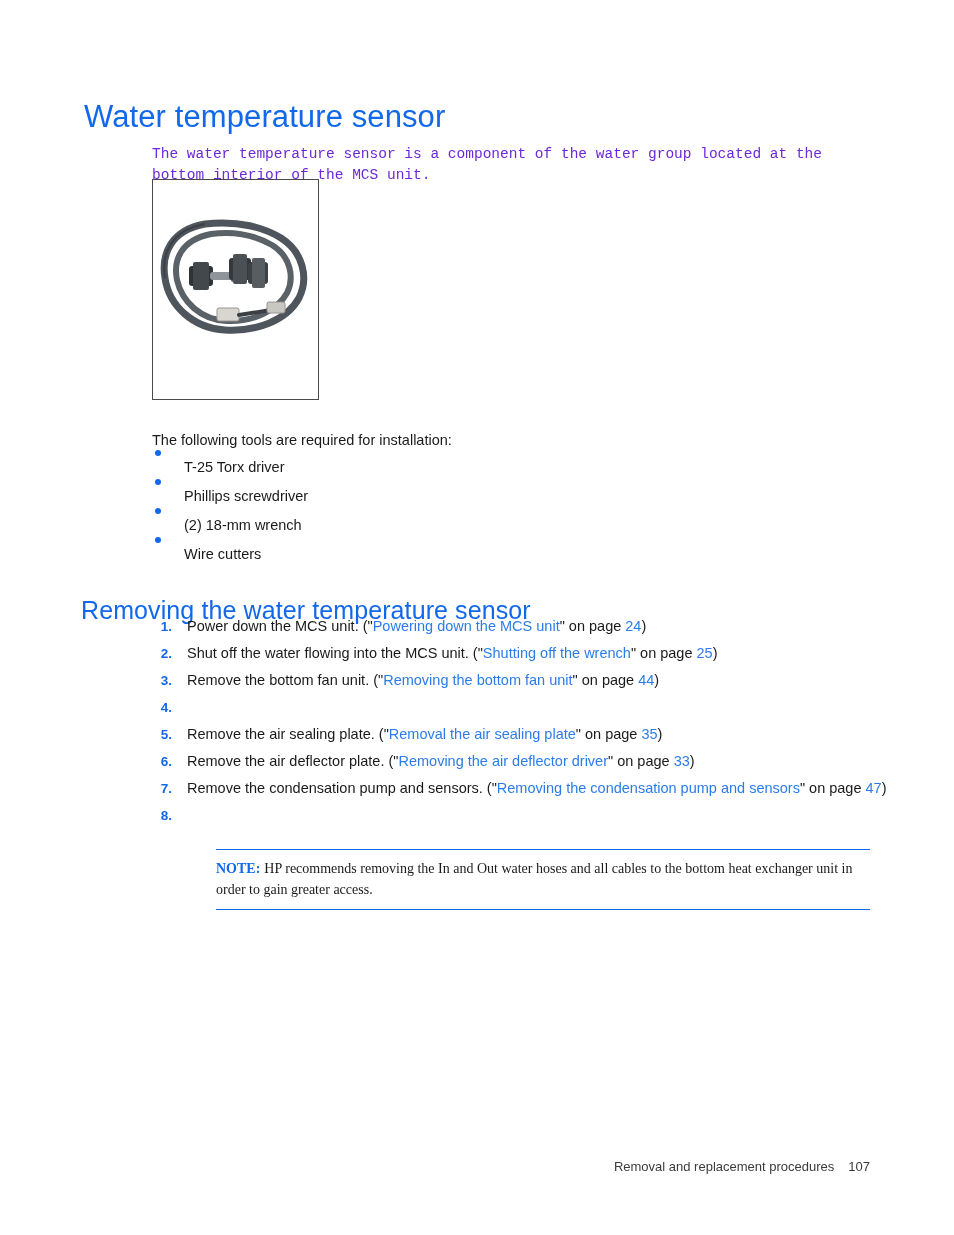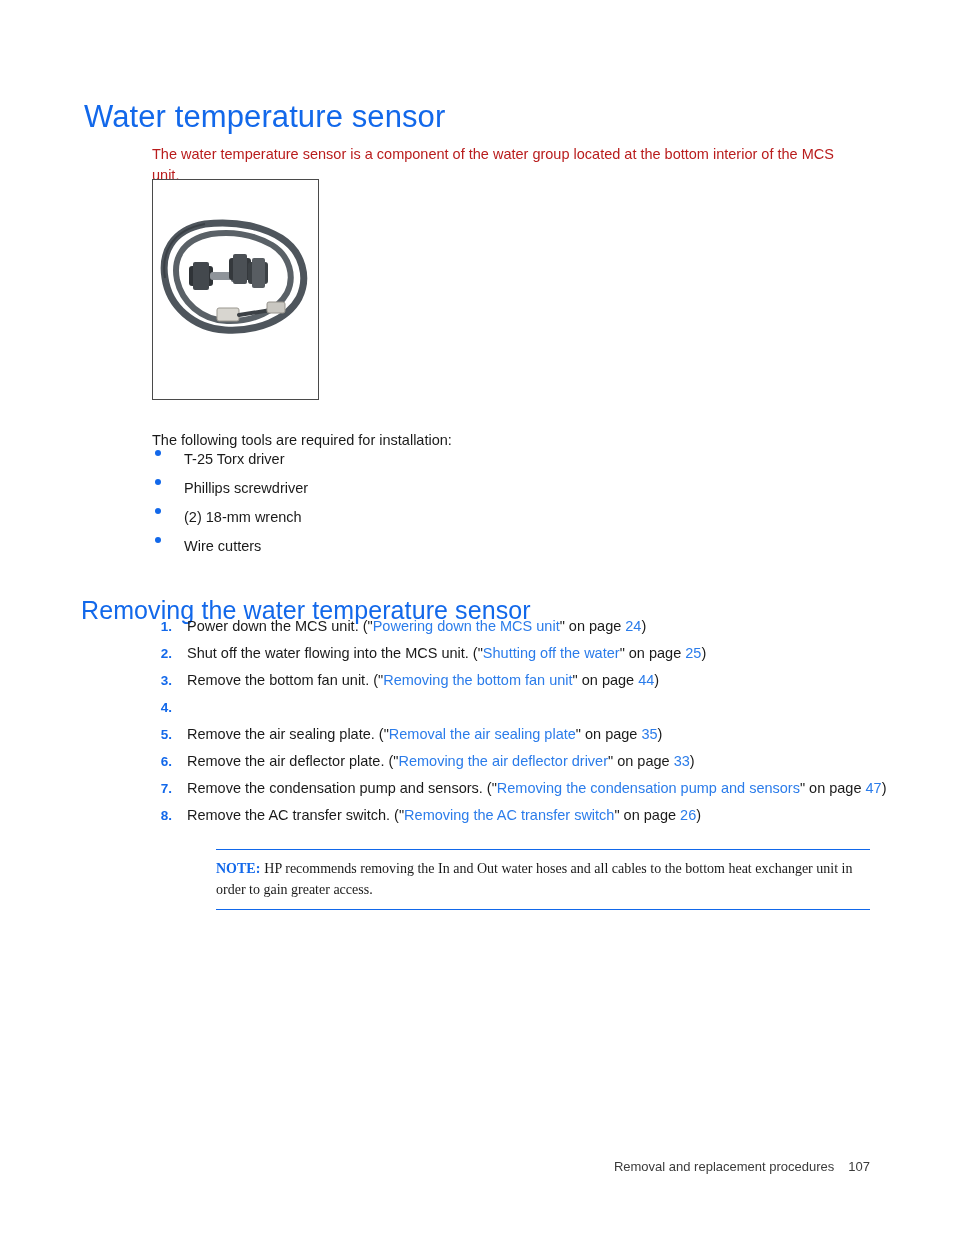--- a/index.html
+++ b/index.html
@@ -46,21 +46,22 @@
   }
 
   
   .intro {
     position: absolute;
     left: 152px;
     top: 129px;
     width: 690px;
     font-size: 14.5px;
     line-height: 21px;
-    color: #b91c1c;
+    color: #6d28d9;
+    font-family: Liberation Mono, monospace;
   }
   .tools-lead {
     position: absolute;
     left: 152px;
     top: 415px;
     font-size: 14.5px;
     line-height: 21px;
     color: #1a1a1a;
     white-space: nowrap;
   }
@@ -97,21 +98,21 @@
     left: 3px;
     top: 7px;
     width: 6px;
     height: 6px;
     border-radius: 50%;
     background: #1268ea;
   }
   .bullet-text {
     position: absolute;
     left: 32px;
-    top: 8px;
+    top: 16px;
     white-space: nowrap;
   }
 
   
   .steps {
     position: absolute;
     left: 150px;
     top: 616px;
     width: 740px;
   }
@@ -236,21 +237,21 @@
 
   <ol class="steps" style="list-style:none;margin:0;padding:0;">
 
     <li class="step">
       <span class="step-num">1.</span>
       <span class="step-body"><span>Power down the MCS unit. ("</span><span class="lnk">Powering down the MCS unit</span><span>" on page </span><span class="pg">24</span><span>)</span></span>
     </li>
 
     <li class="step">
       <span class="step-num">2.</span>
-      <span class="step-body"><span>Shut off the water flowing into the MCS unit. ("</span><span class="lnk">Shutting off the water</span><span>" on page </span><span class="pg">25</span><span>)</span></span>
+      <span class="step-body"><span>Shut off the water flowing into the MCS unit. ("</span><span class="lnk">Shutting off the wrench</span><span>" on page </span><span class="pg">25</span><span>)</span></span>
     </li>
 
     <li class="step">
       <span class="step-num">3.</span>
       <span class="step-body"><span>Remove the bottom fan unit. ("</span><span class="lnk">Removing the bottom fan unit</span><span>" on page </span><span class="pg">44</span><span>)</span></span>
     </li>
 
     <li class="step">
       <span class="step-num">4.</span>
     </li>
@@ -265,21 +266,20 @@
       <span class="step-body"><span>Remove the air deflector plate. ("</span><span class="lnk">Removing the air deflector driver</span><span>" on page </span><span class="pg">33</span><span>)</span></span>
     </li>
 
     <li class="step">
       <span class="step-num">7.</span>
       <span class="step-body"><span>Remove the condensation pump and sensors. ("</span><span class="lnk">Removing the condensation pump and sensors</span><span>" on page </span><span class="pg">47</span><span>)</span></span>
     </li>
 
     <li class="step">
       <span class="step-num">8.</span>
-      <span class="step-body"><span>Remove the AC transfer switch. ("</span><span class="lnk">Removing the AC transfer switch</span><span>" on page </span><span class="pg">26</span><span>)</span></span>
     </li>
 
   </ol>
 
   <div class="note">
     <span class="note-label">NOTE:</span><span>HP recommends removing the In and Out water hoses and all cables to the bottom heat exchanger unit in order to gain greater access.</span>
   </div>
 
   <div class="footer">
     <span>Removal and replacement procedures</span><span class="footer-page">107</span>

